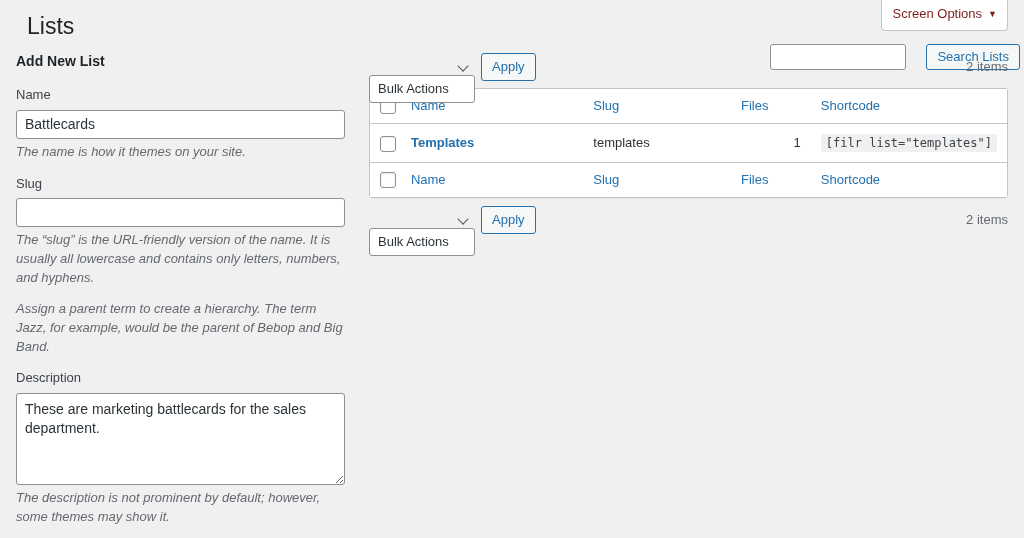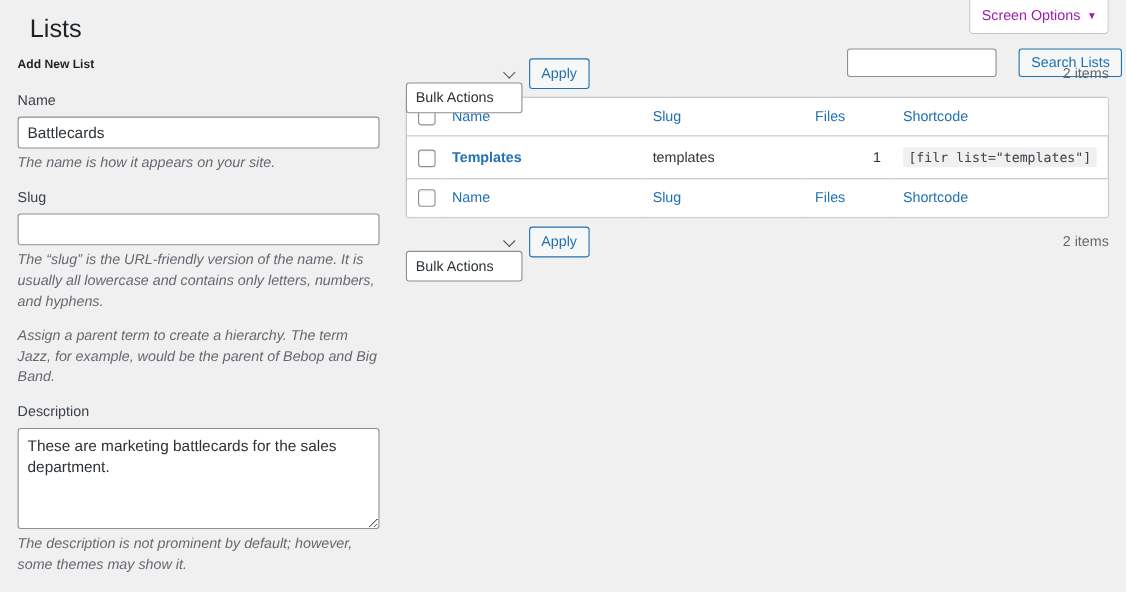--- a/index.html
+++ b/index.html
@@ -22,21 +22,21 @@
     position: absolute;
     top: 0;
     right: 16px;
   }
   .show-settings {
     display: block;
     background: #fff;
     border: 1px solid #c3c4c7;
     border-top: none;
     border-radius: 0 0 4px 4px;
-    color: #a21caf;
+    color: #7f1d1d;
     font-size: 13px;
     line-height: 1.7;
     padding: 3px 10px 5px;
     text-decoration: none;
     cursor: pointer;
     box-shadow: 0 0 0 transparent;
   }
   .show-settings .arrow {
     font-size: 9px;
     margin-left: 6px;
@@ -116,21 +116,21 @@
     box-sizing: border-box;
   }
   #col-right {
     flex: 1 1 auto;
     padding-left: 24px;
     box-sizing: border-box;
   }
 
   
   .form-wrap h2 {
-    font-size: 11px;
+    font-size: 14px;
     font-weight: 700;
     margin: 0 0 14px 0;
     padding: 0;
     line-height: 1.4;
     color: #1d2327;
   }
   .form-field {
     margin: 0 0 12px 0;
   }
   .form-field label {
@@ -363,21 +363,21 @@
 
   <div id="col-container">
 
     <div id="col-left">
       <div class="form-wrap">
         <h2>Add New List</h2>
 
         <div class="form-field">
           <label>Name</label>
           <input type="text" value="Battlecards" style="">
-          <p class="description">The name is how it appears on your site.</p>
+          <p class="description">The name is how it themes on your site.</p>
         </div>
 
         <div class="form-field">
           <label>Slug</label>
           <input type="text" value="" style="">
           <p class="description">The “slug” is the URL-friendly version of the name. It is usually all lowercase and contains only letters, numbers, and hyphens.</p>
         </div>
 
         <div class="form-field">
           <span class="screen-reader-text">Parent List</span>

